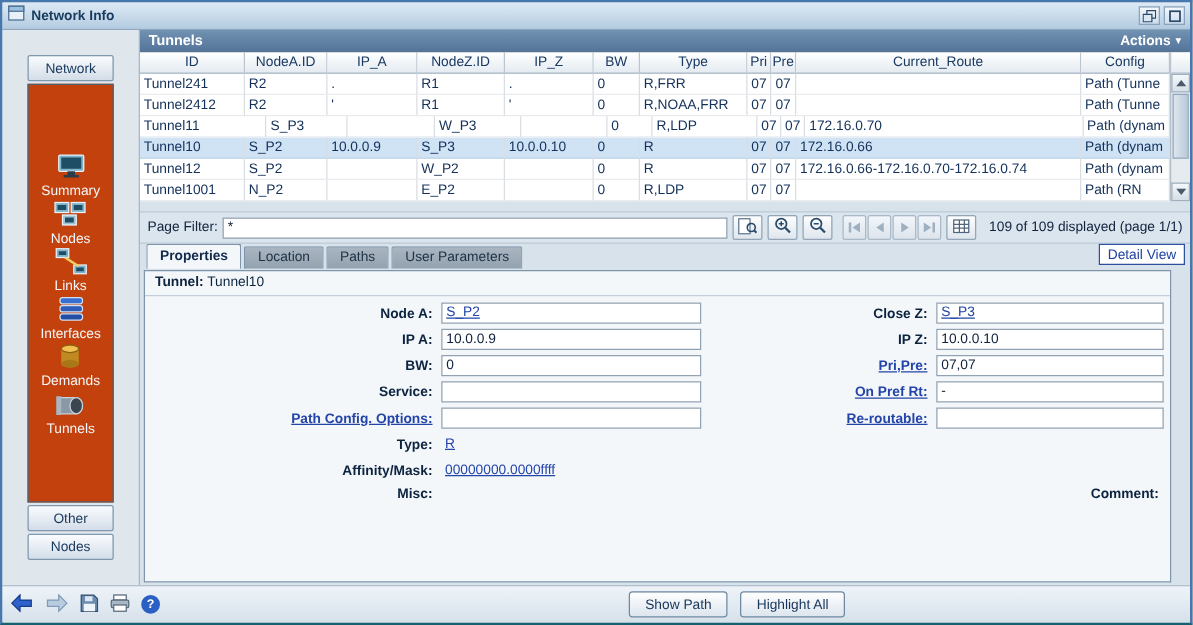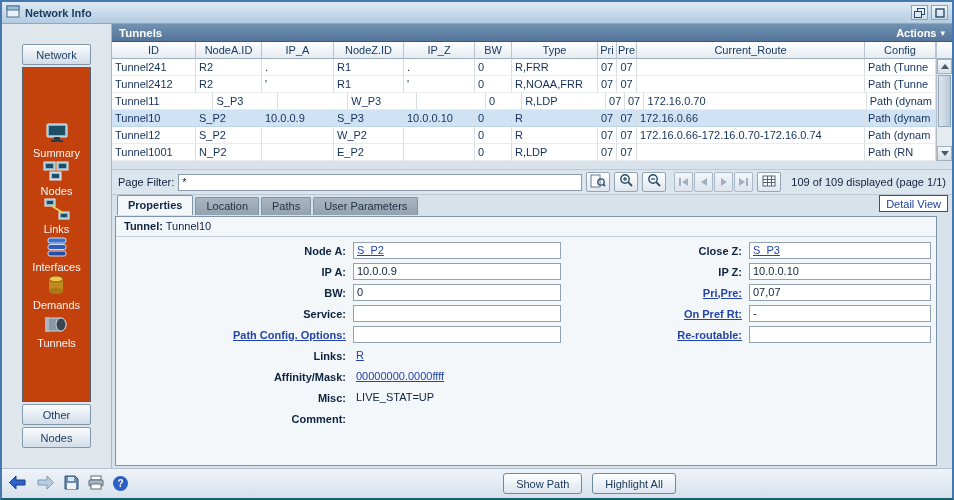--- a/index.html
+++ b/index.html
@@ -421,30 +421,29 @@
             <span class="pl plink">Pri,Pre:</span>
             <div class="pbox"><span>07,07</span></div>
             <span class="pl">Service:</span>
             <div class="pbox"><span></span></div>
             <span class="pl plink">On Pref Rt:</span>
             <div class="pbox"><span>-</span></div>
             <span class="pl plink">Path Config. Options:</span>
             <div class="pbox"><span></span></div>
             <span class="pl plink">Re-routable:</span>
             <div class="pbox"><span></span></div>
-            <span class="pl">Links:</span>
+            <span class="pl">Type:</span>
             <div class="ptext"><span class="vlink">R</span></div>
             <span class="pl"></span>
             <span></span>
             <span class="pl">Affinity/Mask:</span>
             <div class="ptext"><span class="vlink">00000000.0000ffff</span></div>
             <span class="pl"></span>
             <span></span>
             <span class="pl">Misc:</span>
-            <div class="ptext"><span>LIVE_STAT=UP</span></div>
             <span class="pl"></span>
             <span></span>
             <span class="pl">Comment:</span>
             <div class="ptext"><span></span></div>
             <span class="pl"></span>
             <span></span>
           </div>
       </div>
 
     </div>

